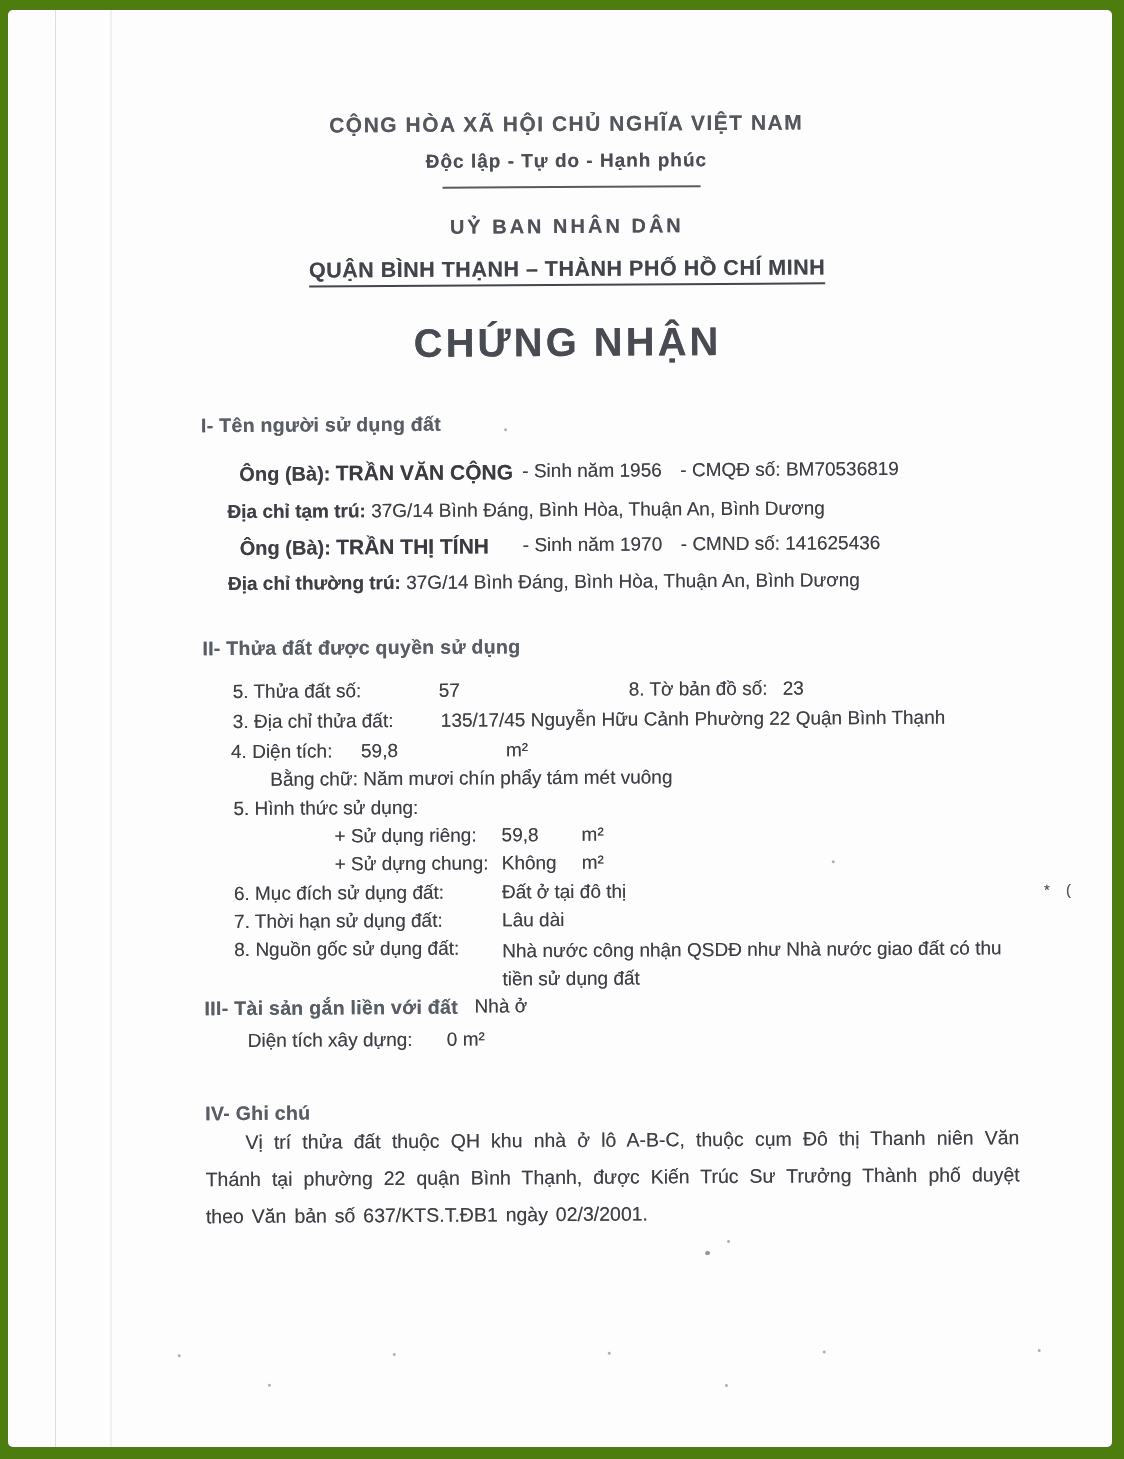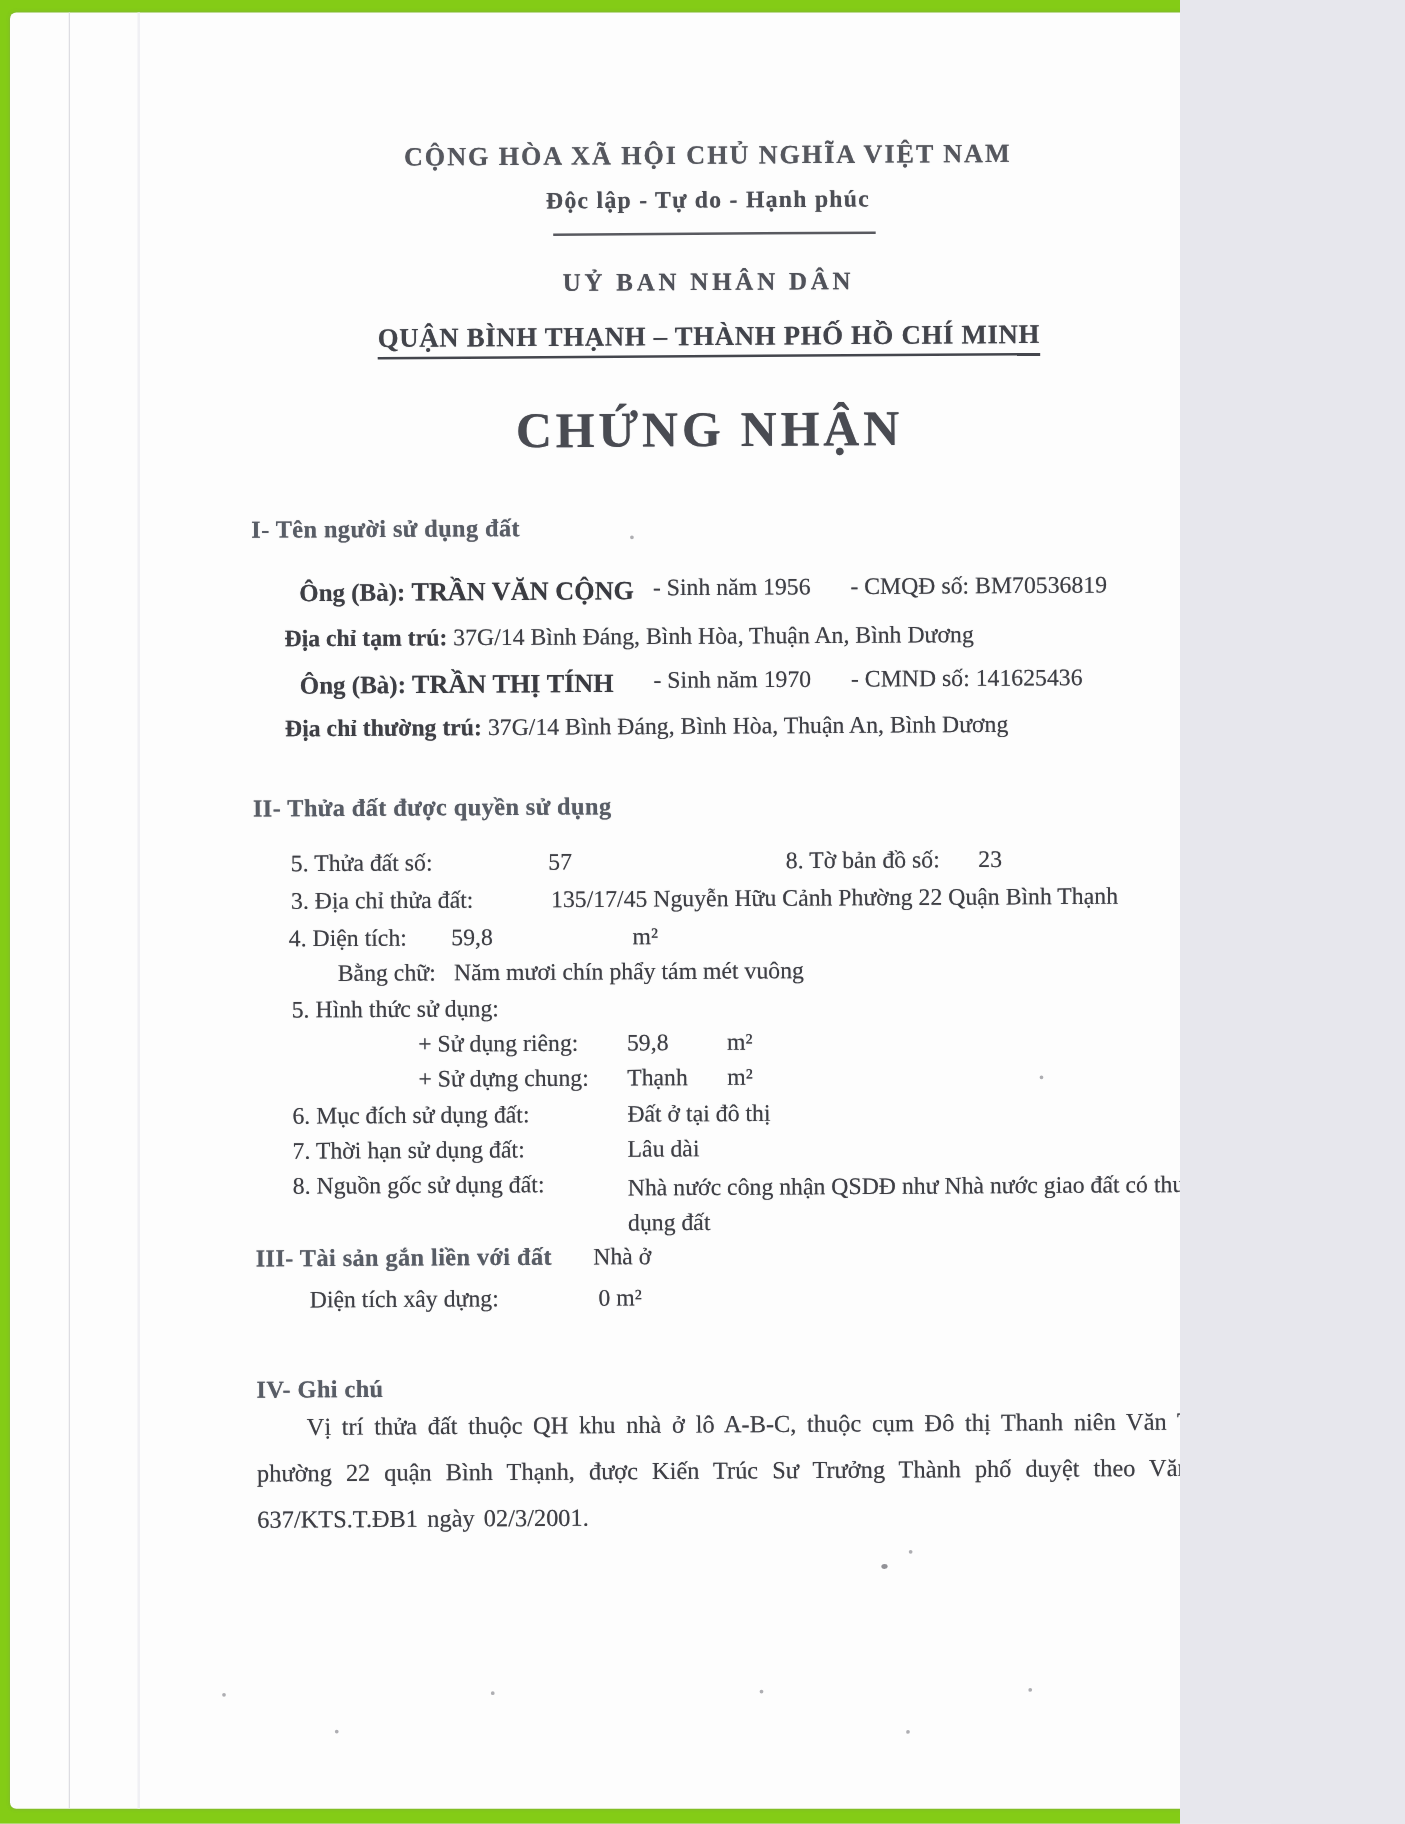--- a/index.html
+++ b/index.html
@@ -1,23 +1,23 @@
 <!DOCTYPE html>
 <html><head>
 <meta charset="utf-8">
 <style>
   * { margin: 0; padding: 0; box-sizing: border-box; }
   html, body { background: #e7e7ed; }
   .viewport {
     position: relative;
-    width: 944px;
+    width: 1124px;
     height: 1459px;
-    background: #84cc16;
+    background: #4d7c0f;
     overflow: hidden;
-    font-family: Liberation Serif, serif;
+    font-family: Liberation Sans, sans-serif;
   }
   .page {
     position: absolute;
     left: 8px; top: 10px;
     width: 1104px; height: 1437px;
     background: #fdfdfd;
     border-radius: 5px;
     box-shadow: 0 0 3px rgba(120,120,135,0.35);
   }
   .fold-line {
@@ -186,21 +186,21 @@
       <div class="line" style="left:224px; top:786px">5. Hình thức sử dụng:</div>
 
       <div class="line" style="left:0; top:814px; width:1104px">
         <span class="col" style="left:325px">+ Sử dụng riêng:</span>
         <span class="col" style="left:492px">59,8</span>
         <span class="col" style="left:572px">m²</span>
       </div>
 
       <div class="line" style="left:0; top:842px; width:1104px">
         <span class="col" style="left:325px">+ Sử dựng chung:</span>
-        <span class="col" style="left:492px">Thạnh</span>
+        <span class="col" style="left:492px">Không</span>
         <span class="col" style="left:572px">m²</span>
       </div>
 
       <div class="line" style="left:0; top:871px; width:1104px">
         <span class="col" style="left:224px">6. Mục đích sử dụng đất:</span>
         <span class="col" style="left:492px">Đất ở tại đô thị</span>
       </div>
 
       <div class="line" style="left:0; top:899px; width:1104px">
         <span class="col" style="left:224px">7. Thời hạn sử dụng đất:</span>
@@ -211,21 +211,21 @@
         <span class="col" style="left:224px">8. Nguồn gốc sử dụng đất:</span>
         <span class="origin-wrap">Nhà nước công nhận QSDĐ như Nhà nước giao đất có thu tiền sử dụng đất</span>
       </div>
 
       <div class="line" style="left:0; top:985px; width:1104px">
         <span class="col sec-heading" style="left:194px">III- Tài sản gắn liền với đất</span>
         <span class="col" style="left:464px">Nhà ở</span>
       </div>
       <div class="line" style="left:0; top:1018px; width:1104px">
         <span class="col" style="left:237px">Diện tích xây dựng:</span>
-        <span class="col" style="left:468px">0 m²</span>
+        <span class="col" style="left:436px">0 m²</span>
       </div>
 
       <div class="line sec-heading" style="left:194px; top:1090px">IV- Ghi chú</div>
       <div class="note-para">Vị trí thửa đất thuộc QH khu nhà ở lô A-B-C, thuộc cụm Đô thị Thanh niên Văn Thánh tại phường 22 quận Bình Thạnh, được Kiến Trúc Sư Trưởng Thành phố duyệt theo Văn bản số 637/KTS.T.ĐB1 ngày 02/3/2001.</div>
 
       <div class="margin-mark">* (</div>
 
       <div class="speck" style="left:497px; top:418px"></div>
       <div class="speck" style="left:822px; top:852px"></div>
       <div class="speck big" style="left:693px; top:1242px"></div>

